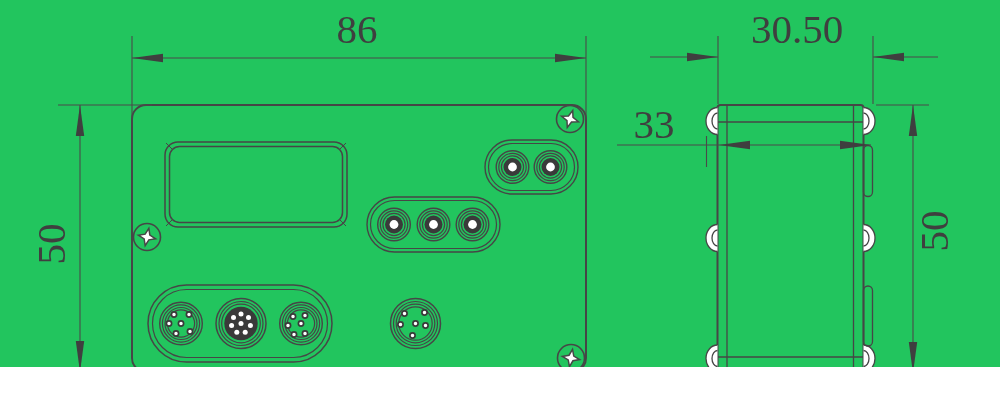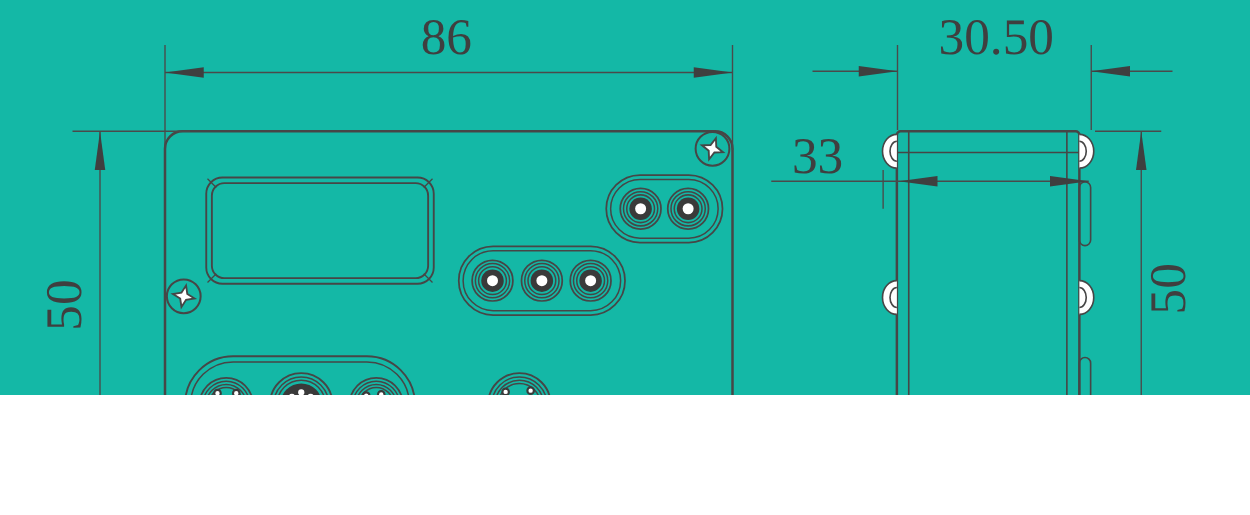--- a/index.html
+++ b/index.html
@@ -1,16 +1,16 @@
 <!DOCTYPE html>
 <html><head>
 <meta charset="utf-8">
 <style>
   html,body{margin:0;padding:0;background:#ffffff;}
-  #canvas{width:1000px;height:316px;position:relative;background:#14b8a6;overflow:hidden;}
+  #canvas{width:1000px;height:367px;position:relative;background:#22c55e;overflow:hidden;}
   svg{display:block;}
   text{font-family:"Liberation Serif","DejaVu Serif",serif;fill:#3f3f3f;}
   .dimtext{font-size:41px;}
 </style>
 </head>
 <body>
 
 <div id="canvas">
 <svg width="1000" height="412" viewBox="0 0 1000 412">
 

